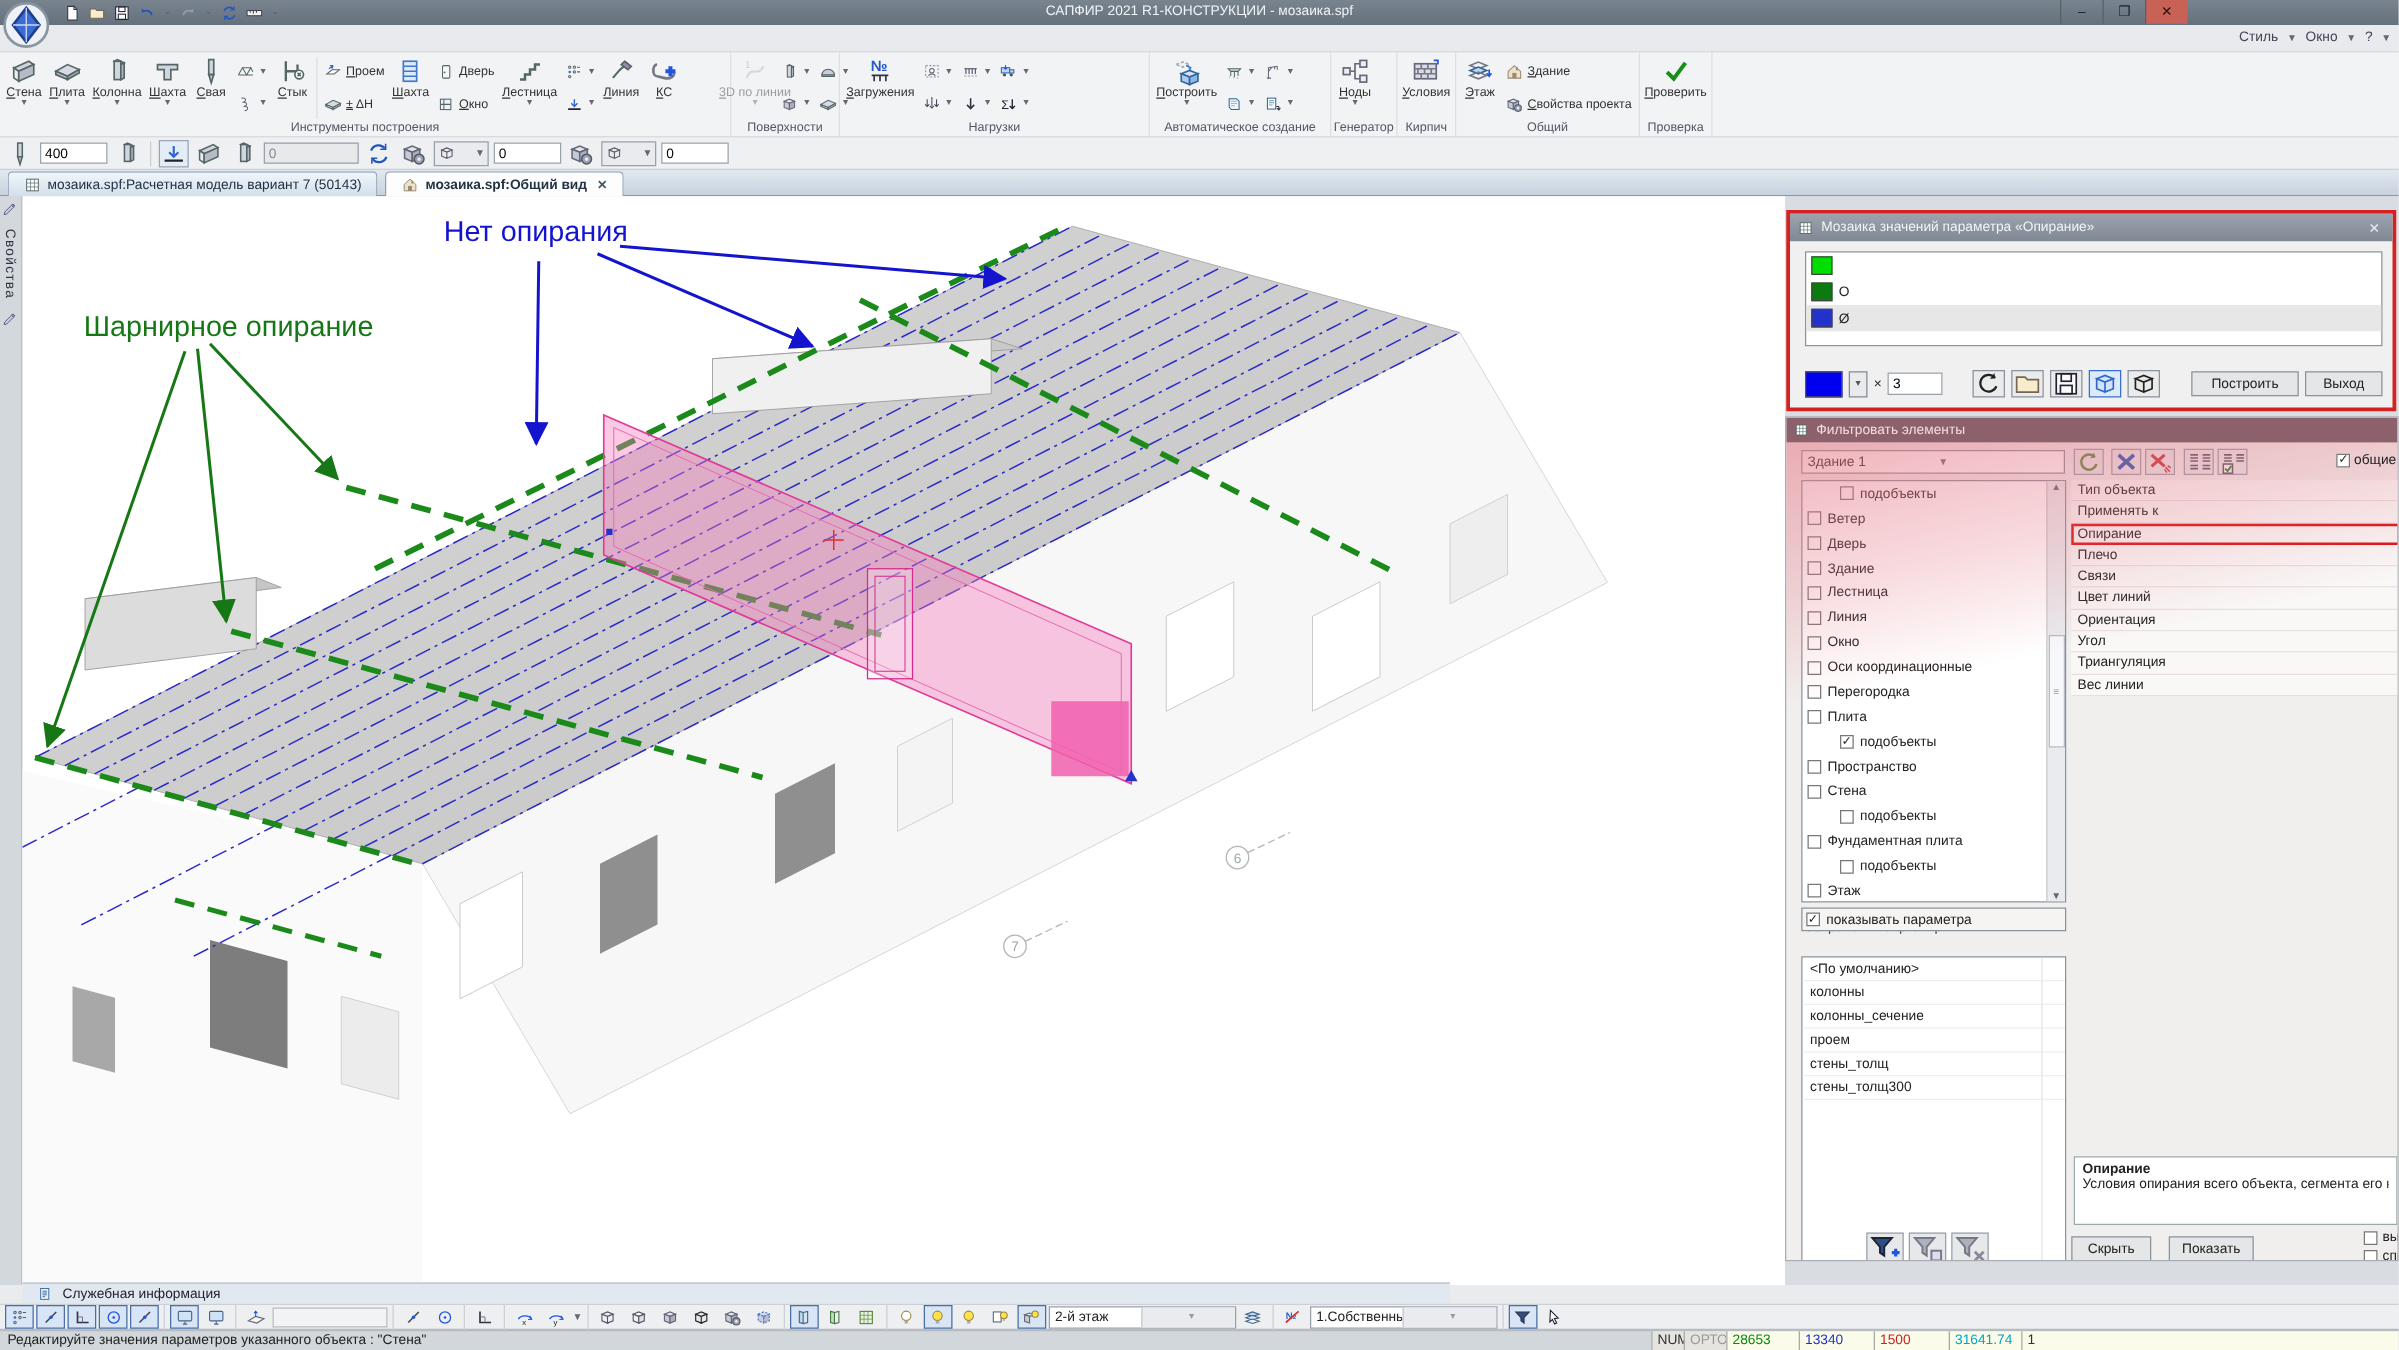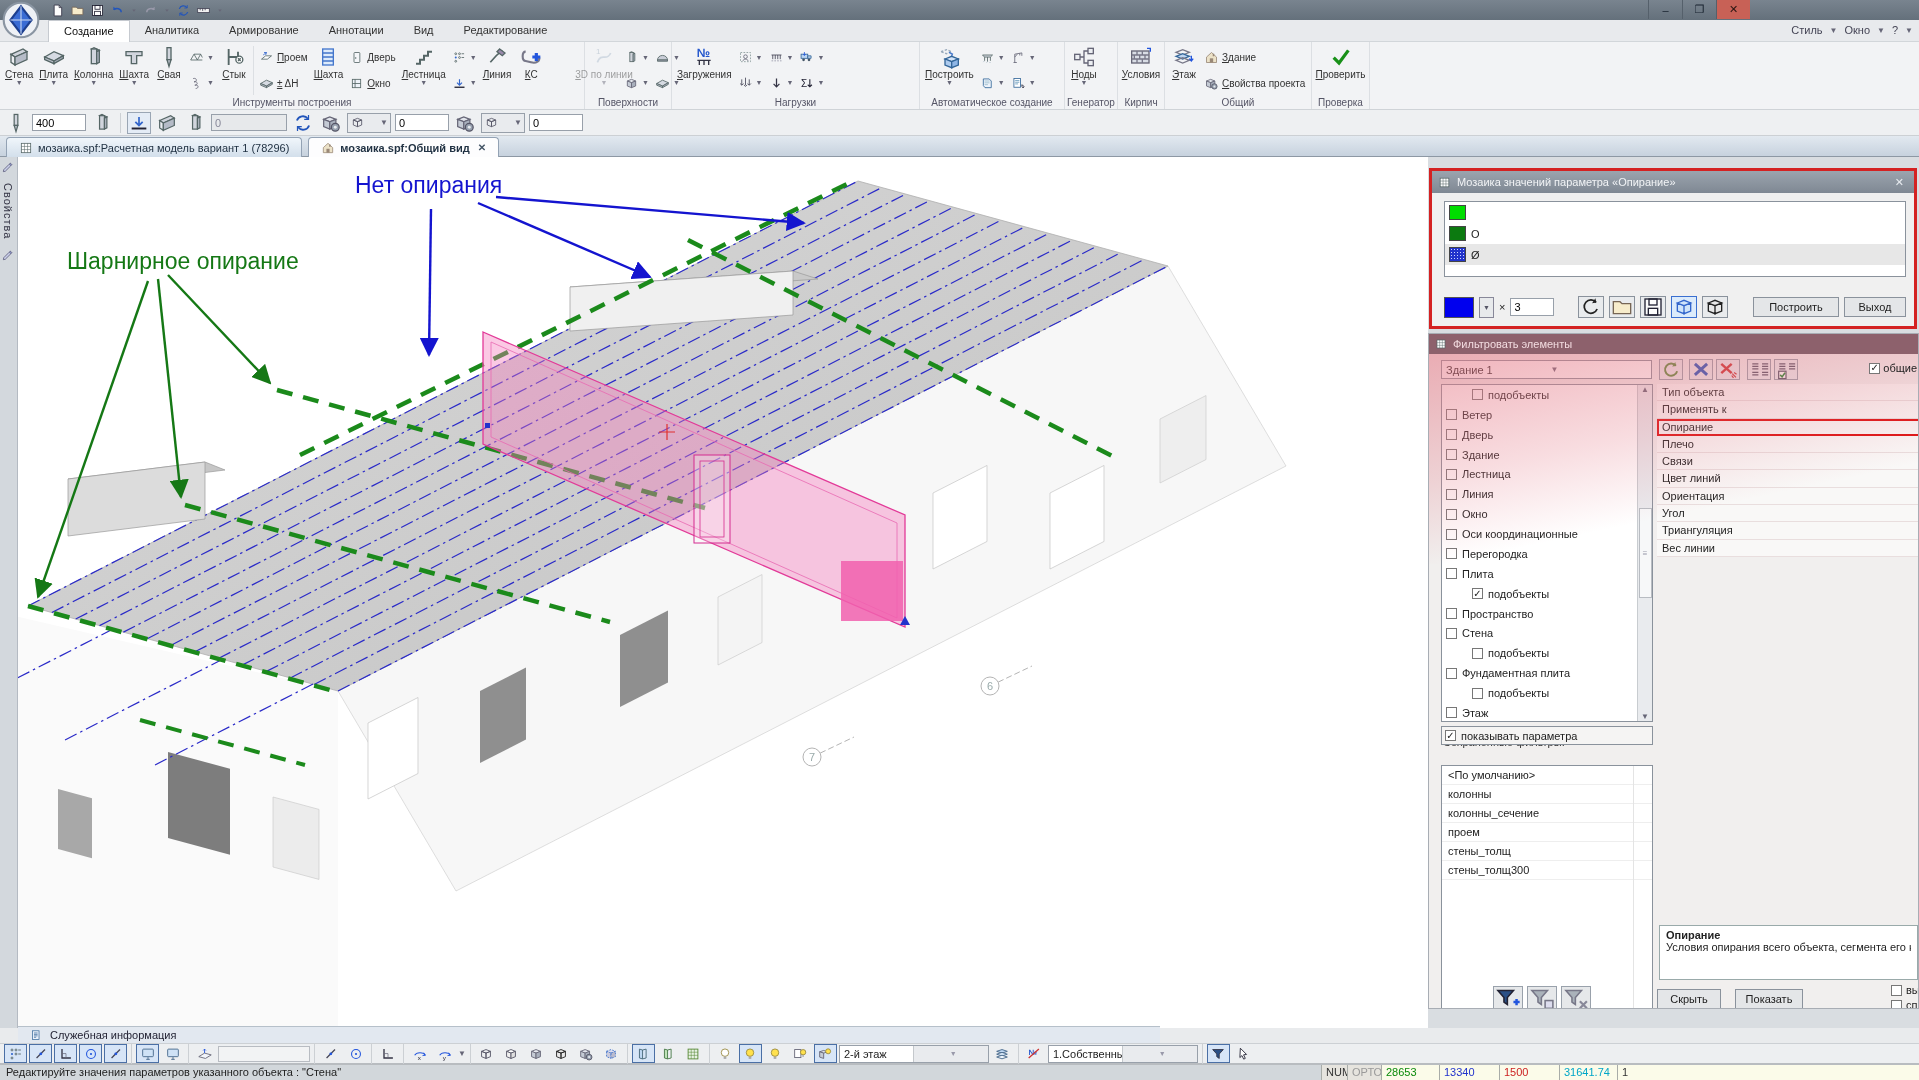--- a/index.html
+++ b/index.html
@@ -186,34 +186,27 @@
           <rect x="2" y="6.5" width="14" height="5" fill="#f2f2f2" stroke="#445"></rect>
           <path d="M5 6.5v2.2m3-2.2v3m3-3v2.2" stroke="#445"></path>
         </svg>
       </span>
       <span class="ic" style="width: 8px; height: 15px;">
         <svg viewBox="0 0 18 18">
           <path d="M5 7h8l-4 5Z" fill="#667"></path>
         </svg>
       </span>
     </div>
+  <div id="tb-title">САПФИР 2021 R1-КОНСТРУКЦИИ - мозаика.spf</div>
   <div class="winbtn" id="btn-min" style="left:1648px">–</div>
   <div class="winbtn" id="btn-rest" style="left:1682px">❐</div>
   <div class="winbtn" id="btn-close" style="left:1716px">✕</div>
 </div>
 
 <div id="menubar">
-  <div id="menu-tabs">
-      <div class="mtab active">Создание</div>
-      <div class="mtab">Аналитика</div>
-      <div class="mtab">Армирование</div>
-      <div class="mtab">Аннотации</div>
-      <div class="mtab">Вид</div>
-      <div class="mtab">Редактирование</div>
-    </div>
   <div id="menu-right">
       <span class="mi">Стиль</span>
       <span class="dd">▼</span>
       <span class="mi">Окно</span>
       <span class="dd">▼</span>
       <span class="mi">?</span>
       <span class="dd">▼</span>
     </div>
 </div>
 <div id="applogo"><svg viewBox="0 0 18 18">
@@ -774,21 +767,21 @@
   <input class="t2input" value="0" style="">
 </div>
 
 <div id="doctabs"><div class="dtab">
       <span class="ic" style="width: 14px; height: 14px;">
         <svg viewBox="0 0 18 18">
           <rect x="3" y="3" width="12" height="12" fill="#fff" stroke="#566"></rect>
           <path d="M3 7h12M3 11h12M7 3v12M11 3v12" stroke="#566" stroke-width=".7"></path>
         </svg>
       </span>
-      <span>мозаика.spf:Расчетная модель вариант 1 (78296)</span>
+      <span>мозаика.spf:Расчетная модель вариант 7 (50143)</span>
     </div><div class="dtab active">
       <span class="ic" style="width: 14px; height: 14px;">
         <svg viewBox="0 0 18 18">
           <path d="M3 8.5 9 3l6 5.5V15H3Z" fill="#ece2c8" stroke="#987"></path>
           <rect x="7" y="10" width="4" height="5" fill="#987"></rect>
           <rect x="10.5" y="4.5" width="1.8" height="3" fill="#987"></rect>
         </svg>
       </span>
       <span>мозаика.spf:Общий вид</span>
       <span class="dclose">✕</span>

